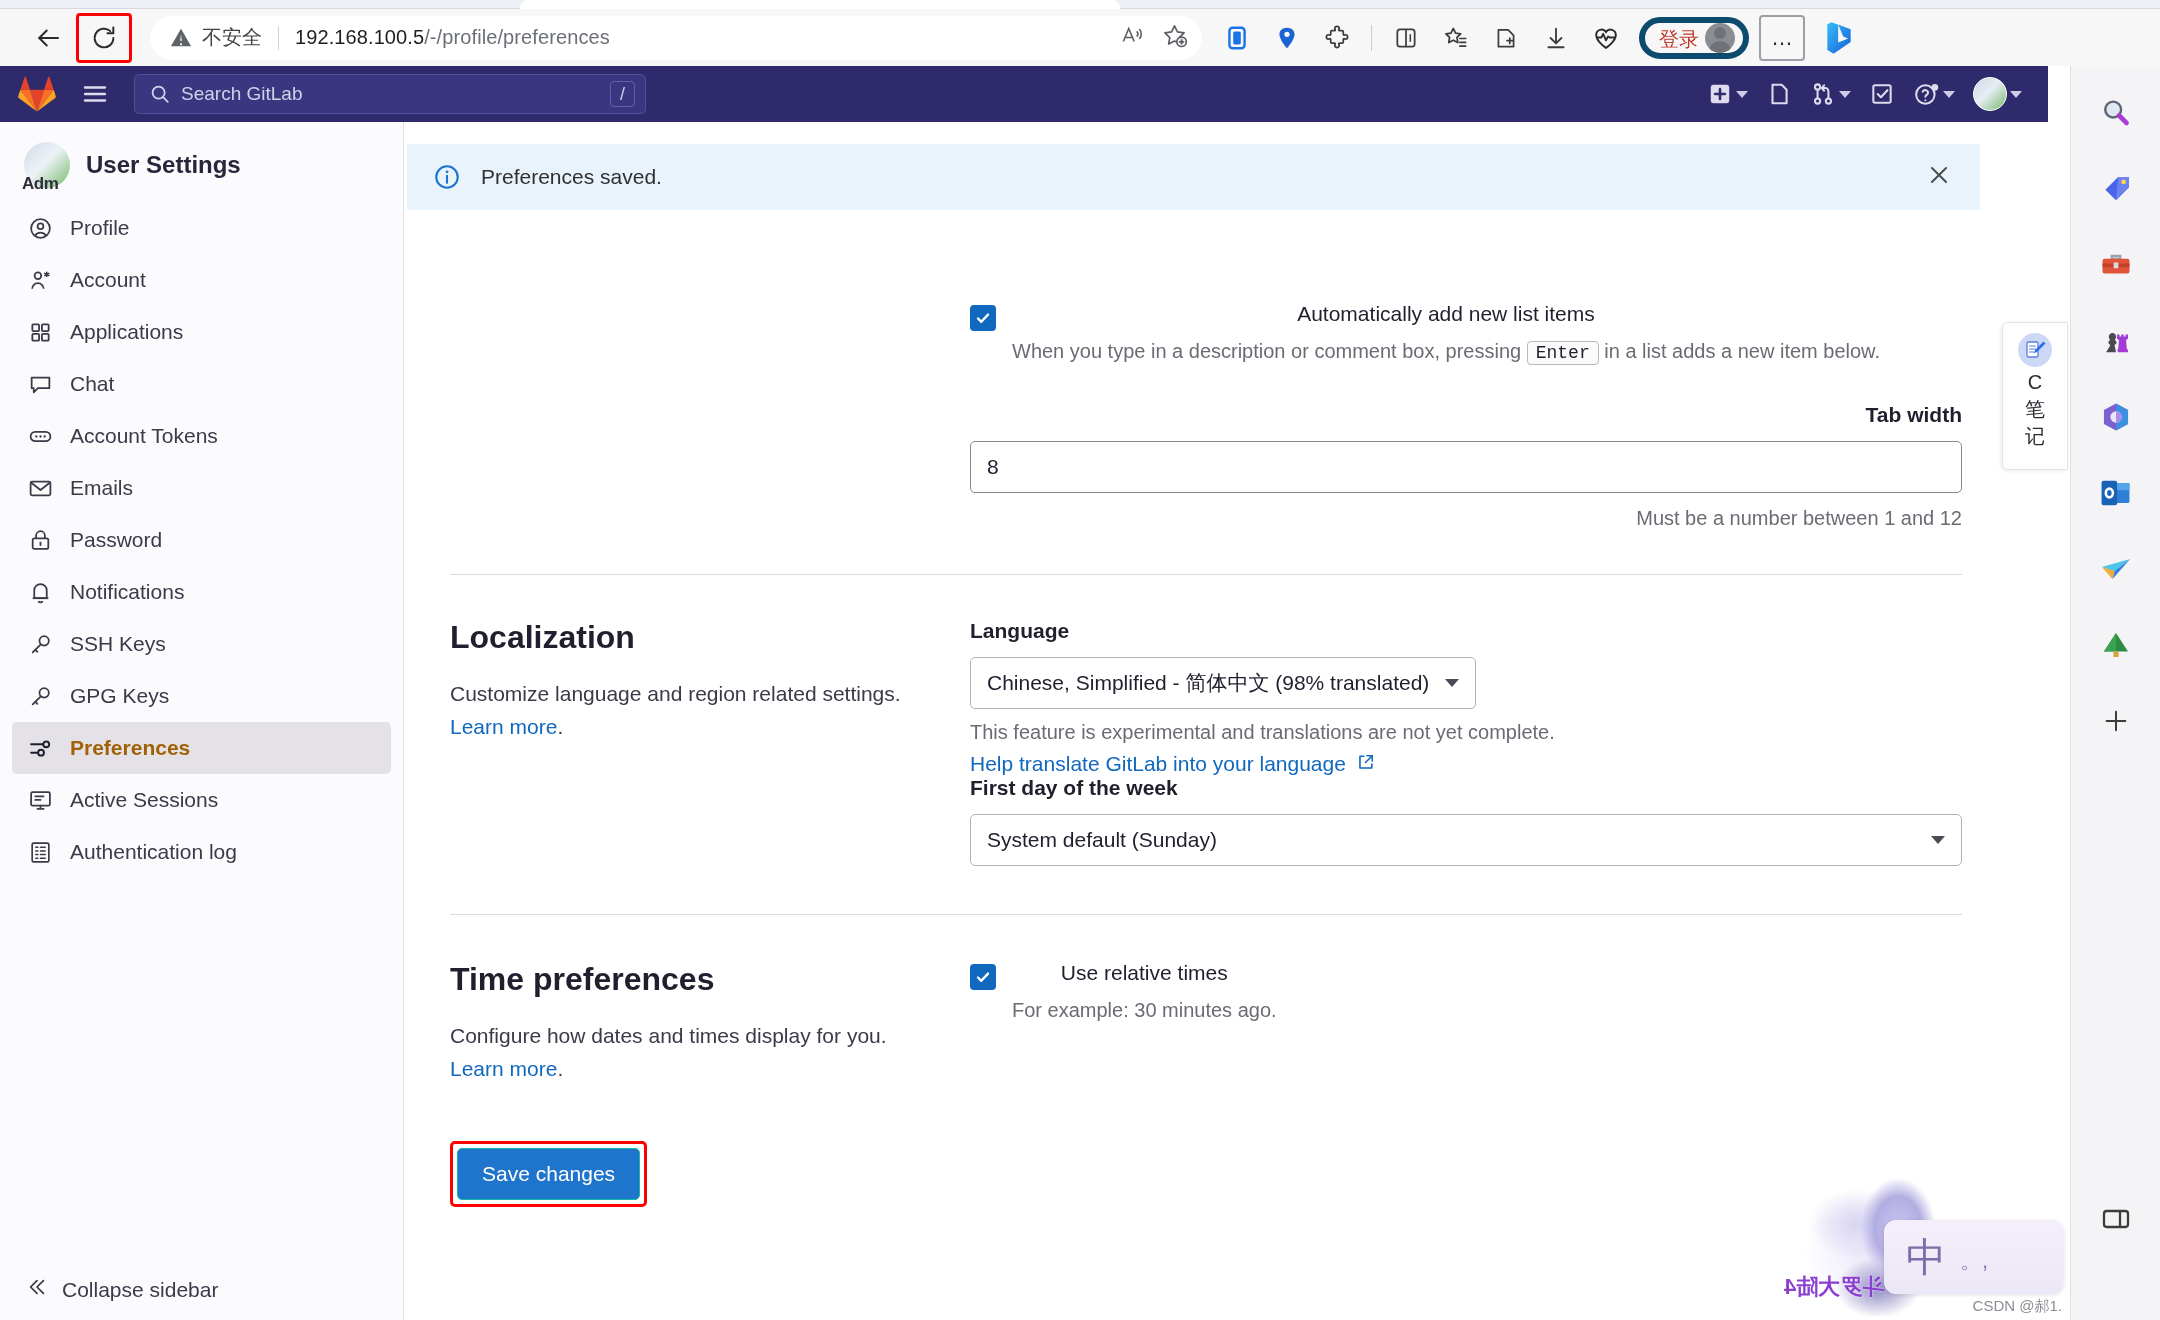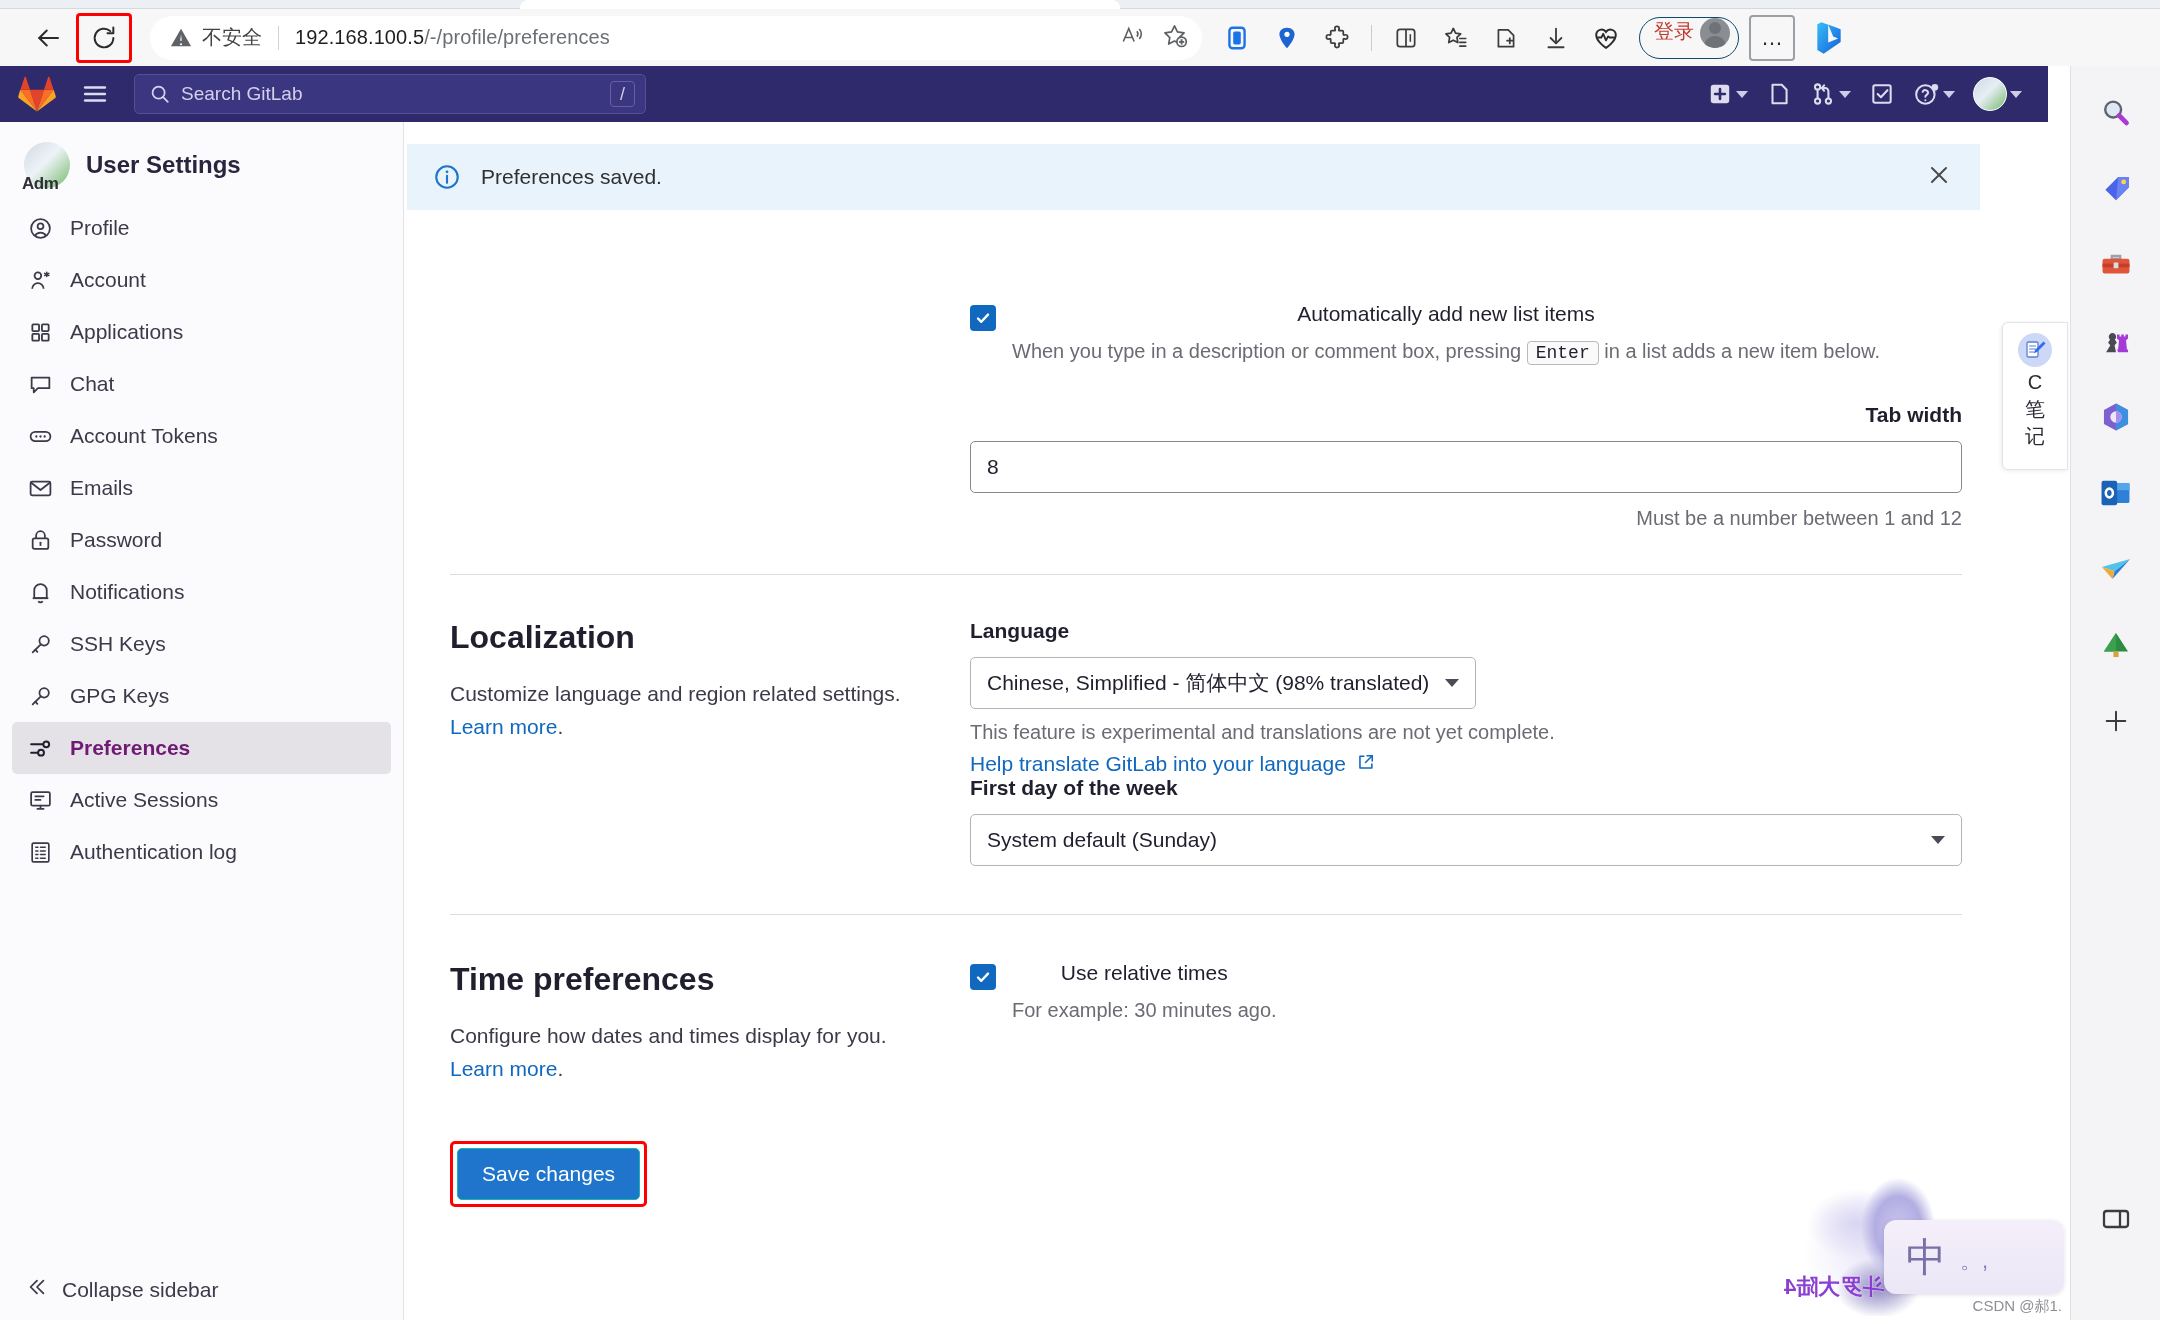--- a/index.html
+++ b/index.html
@@ -58,22 +58,22 @@
 
   #toolbar-icons { display: flex; align-items: center; gap: 4px; margin-left: 12px; }
   .tb-icon {
     width: 46px; height: 46px; border-radius: 6px;
     display: flex; align-items: center; justify-content: center;
     flex: none;
   }
   .tb-sep { width: 1px; height: 26px; background: #c8cbcf; margin: 0 7px; flex: none; }
 
   #signin-pill {
-    display: flex; align-items: flex-start; gap: 6px;
-    border: 1px solid #0c4a6e; border-radius: 24px;
+    display: flex; align-items: flex-end; gap: 6px;
+    border: 6px solid #0c4a6e; border-radius: 24px;
     height: 42px; padding: 0 8px 0 14px; margin-left: 10px; flex: none;
   }
   #signin-pill .signin-text { color: #c0392b; font-size: 20px; white-space: nowrap; }
   #signin-pill .avatar-gray {
     width: 30px; height: 30px; border-radius: 50%;
     background: #8a8d91; position: relative; overflow: hidden; flex: none;
   }
   #signin-pill .avatar-gray::before {
     content: ""; position: absolute; left: 9px; top: 4px; width: 12px; height: 12px;
     border-radius: 50%; background: #6f7276;
@@ -144,21 +144,21 @@
     font-weight: 700; letter-spacing: -.5px;
   }
   #sidebar-title { font-size: 24px; font-weight: 700; color: #28263d; }
 
   .nav-item {
     display: flex; align-items: center; gap: 16px;
     height: 52px; margin: 0 12px; padding-left: 14px;
     border-radius: 5px; color: #3a3a49; font-size: 21px;
   }
   .nav-item .ni-icon { width: 28px; display: flex; align-items: center; justify-content: center; color: #3a3a49; flex:none;}
-  .nav-item.active { background: #e4e2e6; font-weight: 700; color: #701a75; }
+  .nav-item.active { background: #e4e2e6; font-weight: 700; color: #a16207; }
 
   #collapse-sidebar {
     position: absolute; left: 0; bottom: 0; width: 404px; height: 62px;
     display: flex; align-items: center; gap: 14px; padding-left: 26px;
     color: #3a3a49; font-size: 21px; border-top: 1px solid transparent;
   }
 
   
   #gl-content { flex: 1; position: relative; overflow: hidden; }
 

